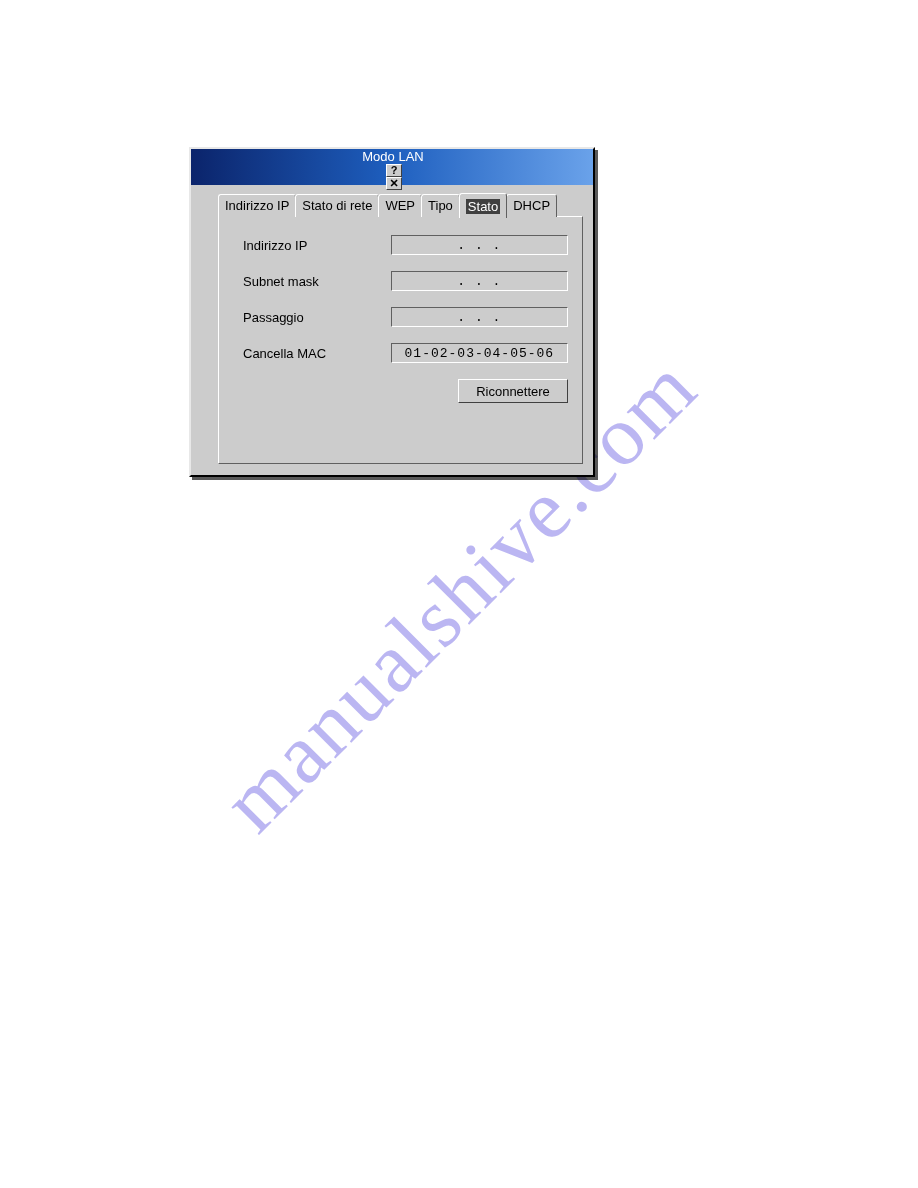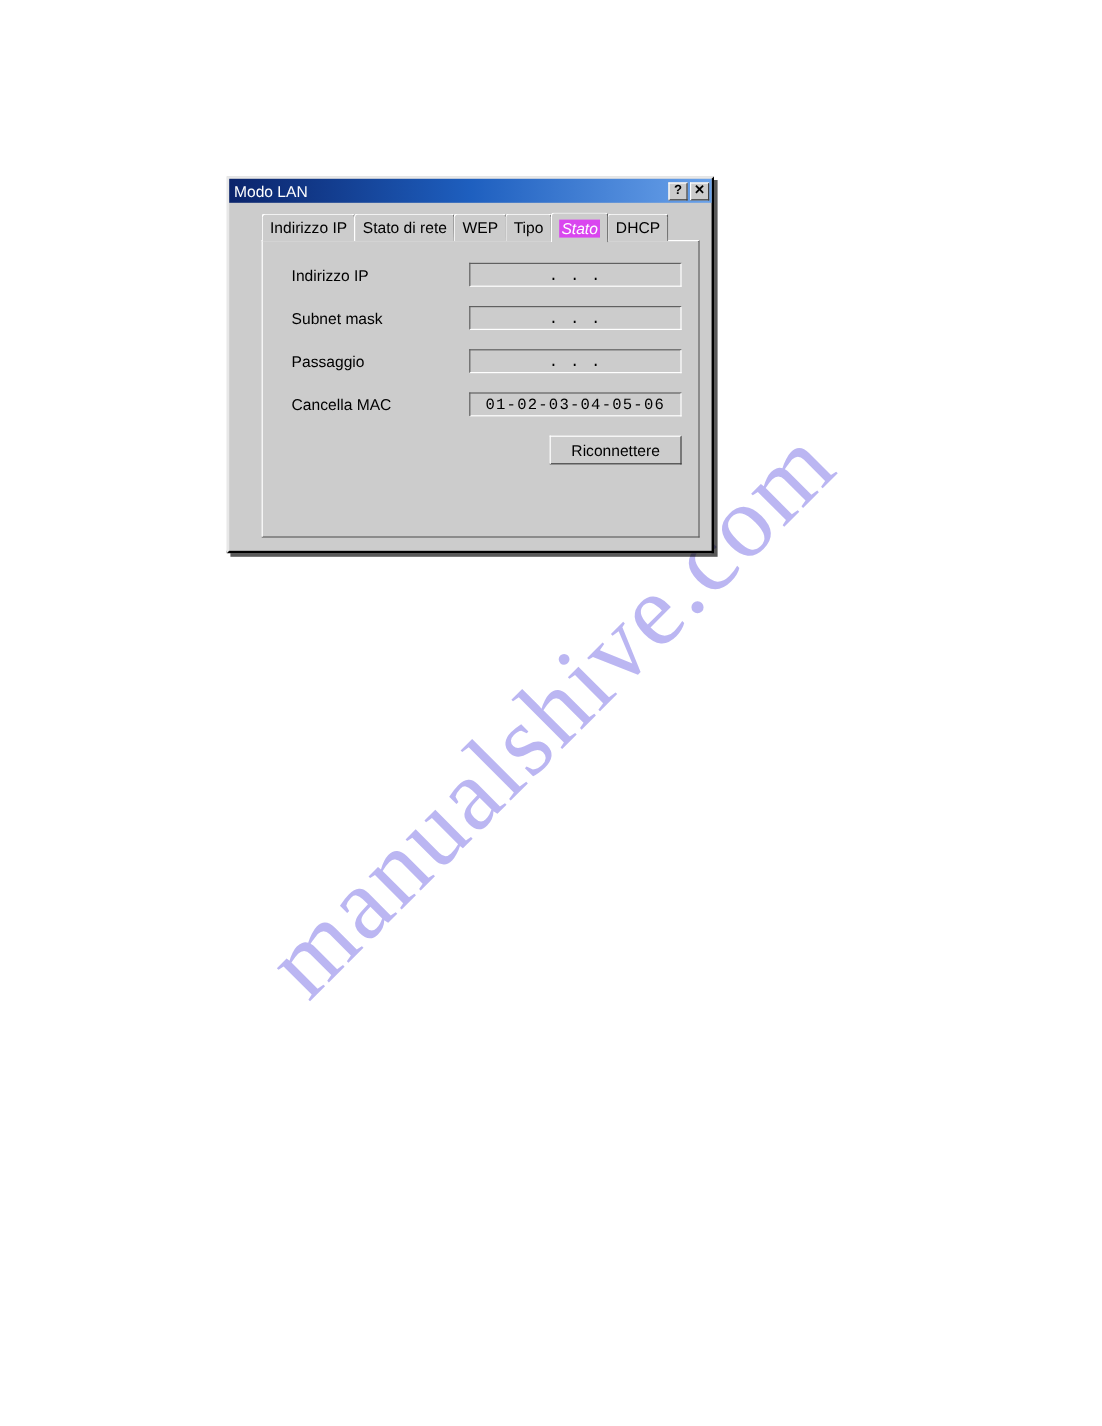--- a/index.html
+++ b/index.html
@@ -36,27 +36,28 @@
     width: 406px;
     background: #cccccc;
     border-top: 2px solid #e8e8e8;
     border-left: 2px solid #e8e8e8;
     border-right: 2px solid #000000;
     border-bottom: 2px solid #000000;
     box-shadow: 3px 3px 0 rgba(0,0,0,0.65);
   }
 
   .titlebar {
-    height: 20px;
+    height: 36px;
     background: linear-gradient(to right, #0b246b, #1e5fbf, #6aa2ea);
     color: #ffffff;
     display: flex;
     align-items: center;
     padding: 0 2px 0 4px;
     font-size: 13px;
+    flex-direction: column;
   }
   .titlebar .title-text { flex: 1; }
   .titlebar .title-btn {
     width: 16px;
     height: 15px;
     margin-left: 2px;
     background: #cccccc;
     border-top: 1px solid #ffffff;
     border-left: 1px solid #ffffff;
     border-right: 1px solid #404040;
@@ -93,25 +94,24 @@
     border-top-right-radius: 3px;
     position: relative;
     margin-right: -1px;
   }
   .tab.active {
     z-index: 3;
     padding-top: 5px;
     margin-bottom: -1px;
   }
   .tab-inner-active {
-    background: #d946ef;
+    background: #404040;
     color: #ffffff;
     padding: 0 2px;
     display: inline-block;
-    font-style: italic;
   }
 
   .tabpanel {
     border-top: 1px solid #ffffff;
     border-left: 1px solid #ffffff;
     border-right: 1px solid #606060;
     border-bottom: 1px solid #606060;
     background: #cccccc;
     padding: 18px 14px 14px 14px;
     position: relative;

